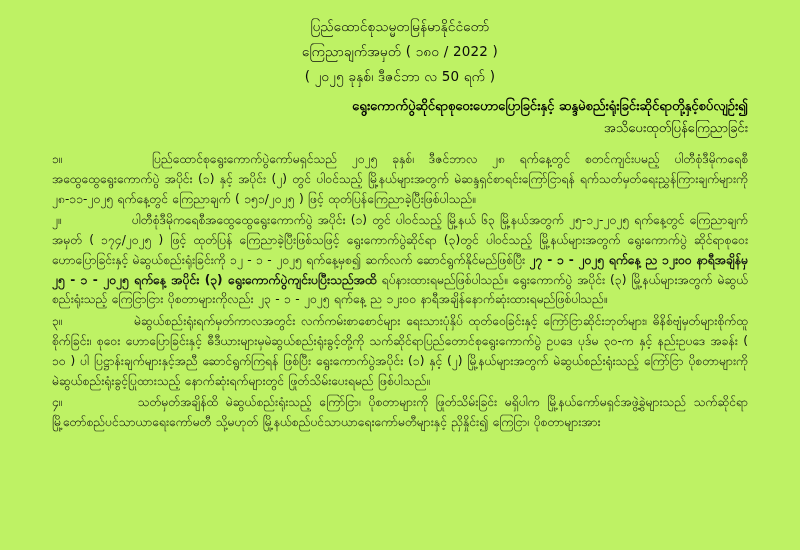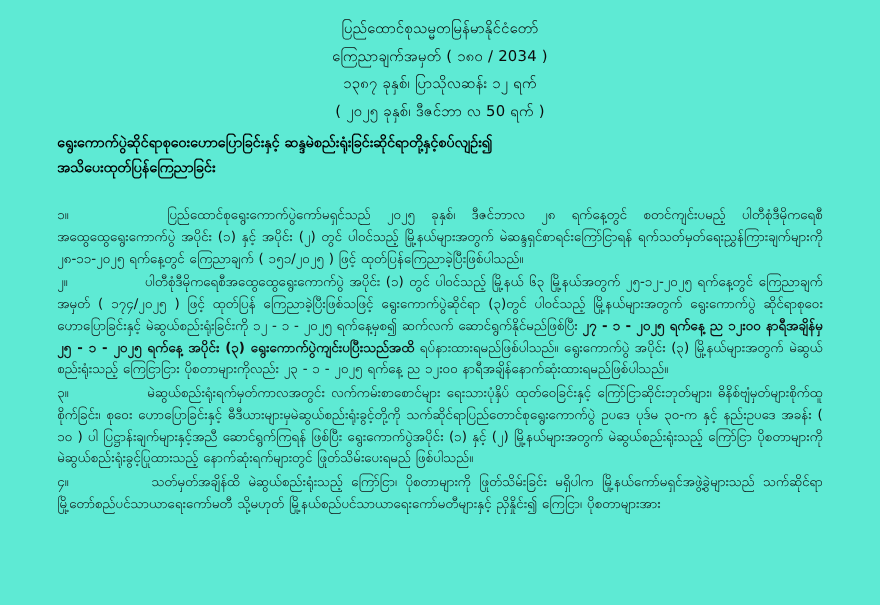--- a/index.html
+++ b/index.html
@@ -13,52 +13,52 @@
     font-family: "DejaVu Sans", "Liberation Sans", sans-serif;
     color: #000000;
     overflow: hidden;
   }
   .page {
     position: relative;
     width: 800px;
     height: 550px;
     box-sizing: border-box;
     padding: 14px 52px 4px 52px;
-    background: #5eead4;
+    background: #bef264;
   }
   .doc-header {
     text-align: center;
   }
   .doc-header .line {
     font-size: 13.5px;
     line-height: 1.85;
     letter-spacing: 0.2px;
     color: #0b0b0b;
   }
   .doc-header .line.tall {
     font-size: 13.5px;
   }
   .title-block {
     margin-top: 6px;
-    text-align: left;
+    text-align: right;
   }
   .title-block .t1 {
     font-size: 13px;
     font-weight: 700;
     line-height: 1.7;
     color: #000;
   }
   .title-block .t2 {
     font-size: 13px;
-    font-weight: 700;
+    font-weight: 400;
     line-height: 1.7;
     color: #000;
   }
   .body-block {
-    margin-top: 22px;
+    margin-top: 11px;
   }
   .para {
     font-size: 12.2px;
     line-height: 1.62;
     text-align: justify;
     text-justify: inter-word;
     margin: 0 0 2px 0;
     color: #111;
     word-spacing: 0.5px;
   }
@@ -81,22 +81,21 @@
     pointer-events: none;
   }
 </style>
 </head>
 <body>
 
 <div class="page">
 
   <div class="doc-header">
     <div class="line">ပြည်ထောင်စုသမ္မတမြန်မာနိုင်ငံတော်</div>
-    <div class="line tall">ကြေညာချက်အမှတ် ( ၁၈၀ / 2034 )</div>
-    <div class="line">၁၃၈၇ ခုနှစ်၊ ပြာသိုလဆန်း ၁၂ ရက်</div>
+    <div class="line tall">ကြေညာချက်အမှတ် ( ၁၈၀ / 2022 )</div>
     <div class="line">( ၂၀၂၅ ခုနှစ်၊ ဒီဇင်ဘာ လ 50 ရက် )</div>
   </div>
 
   <div class="title-block">
     <div class="t1">ရွေးကောက်ပွဲဆိုင်ရာစုဝေးဟောပြောခြင်းနှင့် ဆန္ဒမဲစည်းရုံးခြင်းဆိုင်ရာတို့နှင့်စပ်လျဉ်း၍</div>
     <div class="t2">အသိပေးထုတ်ပြန်ကြေညာခြင်း</div>
   </div>
 
   <div class="body-block">
 

